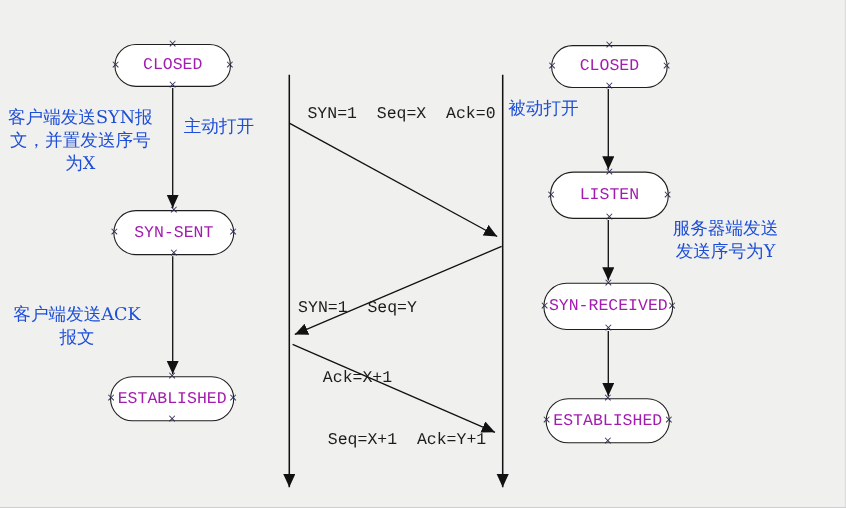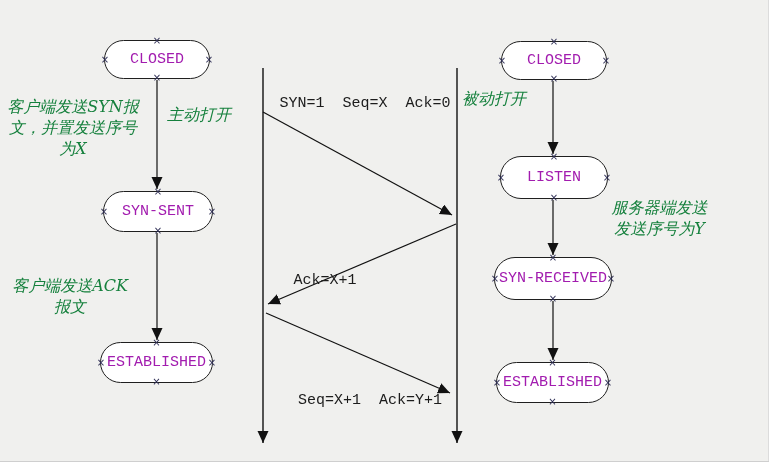--- a/index.html
+++ b/index.html
@@ -67,24 +67,23 @@
   .pill-c2 { left: 103px; top: 191px; width: 110px; height: 41px; }
   .pill-c3 { left: 100px; top: 342px; width: 113px; height: 41px; }
   .pill-s1 { left: 501px; top: 41px;  width: 106px; height: 39px; }
   .pill-s2 { left: 500px; top: 156px; width: 108px; height: 43px; }
   .pill-s3 { left: 494px; top: 257px; width: 118px; height: 43px; }
   .pill-s4 { left: 496px; top: 362px; width: 113px; height: 41px; }
 
   .annotation {
     position: absolute;
     font-size: 16px;
-    color: #15803d;
+    color: #1d4ed8;
     line-height: 21px;
     text-align: center;
-    font-style: italic;
   }
   .ann-client-syn  { left: 0px;   top: 96px;  width: 146px; }
   .ann-active-open { left: 167px; top: 88px;  width: 92px; text-align: left; margin-top: 16px; }
   .ann-passive-open{ left: 462px; top: 88px;  width: 92px; text-align: left; }
   .ann-client-ack  { left: 0px;   top: 275px; width: 140px; }
   .ann-server-synack { left: 582px; top: 197px; width: 155px; }
 
   .msg {
     position: absolute;
     font-family: "Liberation Mono", "DejaVu Sans Mono", monospace;
@@ -194,18 +193,19 @@
   </div>
 
   <div class="annotation ann-server-synack">
     <div>服务器端发送</div>
     <div>发送序号为Y</div>
   </div>
 
   <div class="msg msg-syn">SYN=1  Seq=X  Ack=0</div>
 
   <div class="msg msg-synack">
+    <div>SYN=1  Seq=Y</div>
     <div>Ack=X+1</div>
   </div>
 
   <div class="msg msg-ack">Seq=X+1  Ack=Y+1</div>
 
 </div>
 
 </body></html>

